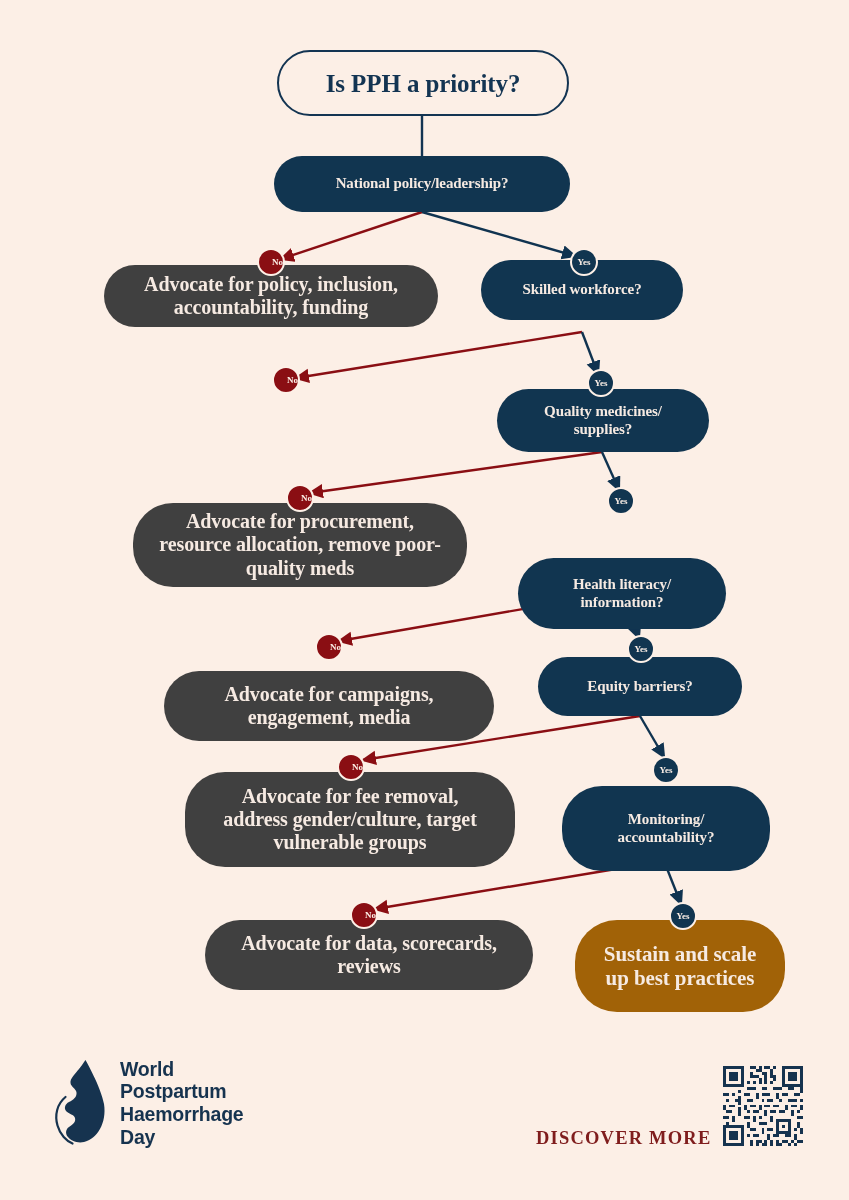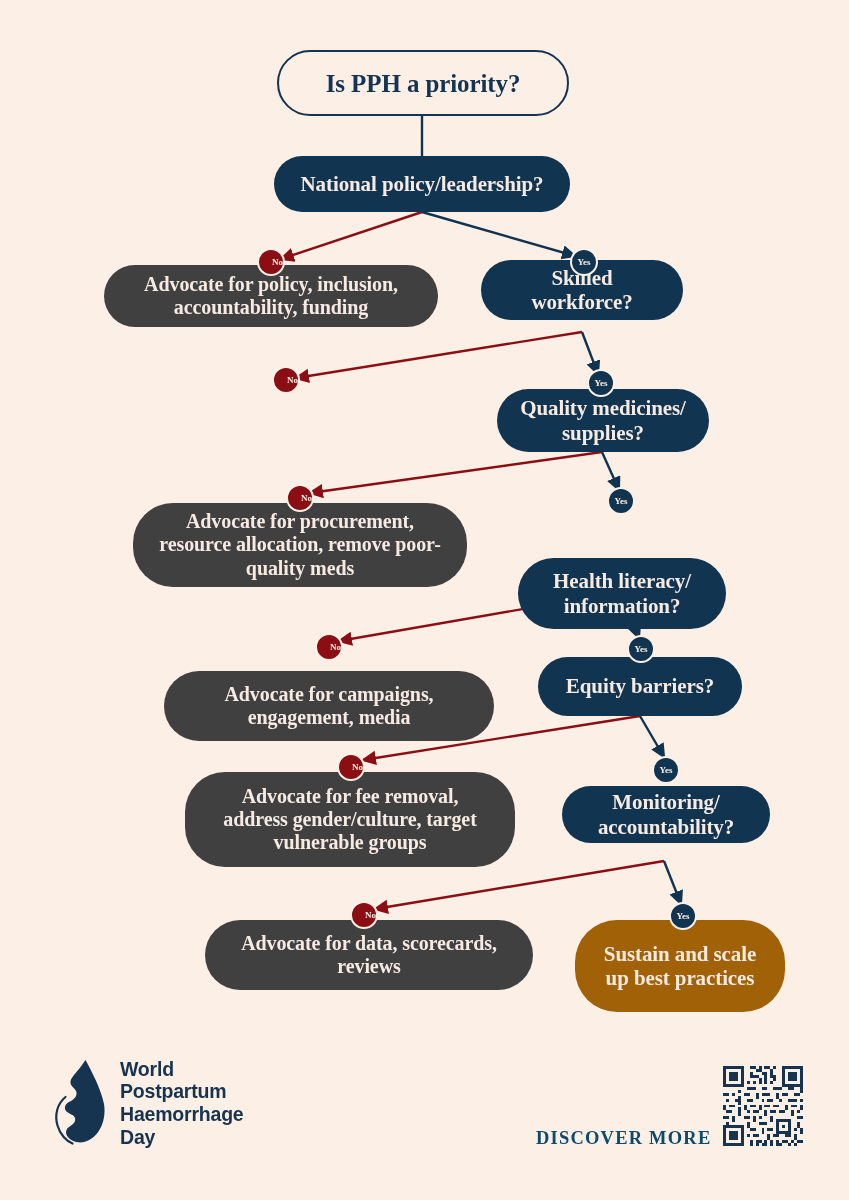--- a/index.html
+++ b/index.html
@@ -29,21 +29,21 @@
     background:#fcefe6;
     color:#133452;
     border-radius:40px;
     font-size:25px;
     padding:4px 20px;
   }
   .node-decision{
     background:#113550;
     color:#f6eae2;
     border-radius:40px;
-    font-size:21px;
+    font-size:15px;
     padding:6px 22px;
   }
   .node-action{
     background:#404040;
     color:#f6eae2;
     border-radius:40px;
     font-size:20px;
     padding:6px 22px;
   }
   .node-terminal{
@@ -69,21 +69,21 @@
   
   #footer{position:absolute;left:0;top:1035px;width:849px;height:165px;z-index:5;}
   #logo-block{position:absolute;left:52px;top:22px;display:flex;align-items:center;gap:12px;}
   #logo-mark{width:56px;height:92px;}
   #logo-text{
     color:#16334f;font-family:"Liberation Sans", sans-serif;
     font-weight:bold;font-size:19.5px;line-height:1.16;letter-spacing:-0.2px;
   }
   #discover{
     position:absolute;left:536px;top:93px;
-    color:#0c4a6e;font-family:"Liberation Serif", serif;
+    color:#7f1d1d;font-family:"Liberation Serif", serif;
     font-weight:bold;font-size:18.5px;letter-spacing:1.2px;
   }
   #qr{position:absolute;left:720px;top:1063px;width:86px;height:86px;z-index:5;}
 </style>
 </head>
 <body>
 
 <div id="stage">
 
   <svg id="wires" viewBox="0 0 849 1200">
@@ -176,21 +176,21 @@
   <div class="badge badge-no" style="left:337px;top:753px;width:28px;height:28px;font-size:9px;">
     <span>No</span>
   </div>
   <div class="badge badge-yes" style="left:652px;top:756px;width:28px;height:28px;font-size:9px;">
     <span>Yes</span>
   </div>
   <div class="node node-action" style="left:185px;top:772px;width:330px;height:95px;">
     <span>Advocate for fee removal, address gender/culture, target vulnerable groups</span>
   </div>
 
-  <div class="node node-decision" style="left:562px;top:786px;width:208px;height:57px;">
+  <div class="node node-decision" style="left:562px;top:786px;width:208px;height:85px;">
     <span>Monitoring/ accountability?</span>
   </div>
   <div class="badge badge-no" style="left:350px;top:901px;width:28px;height:28px;font-size:9px;">
     <span>No</span>
   </div>
   <div class="badge badge-yes" style="left:669px;top:902px;width:28px;height:28px;font-size:9px;">
     <span>Yes</span>
   </div>
   <div class="node node-action" style="left:205px;top:920px;width:328px;height:70px;">
     <span>Advocate for data, scorecards, reviews</span>

